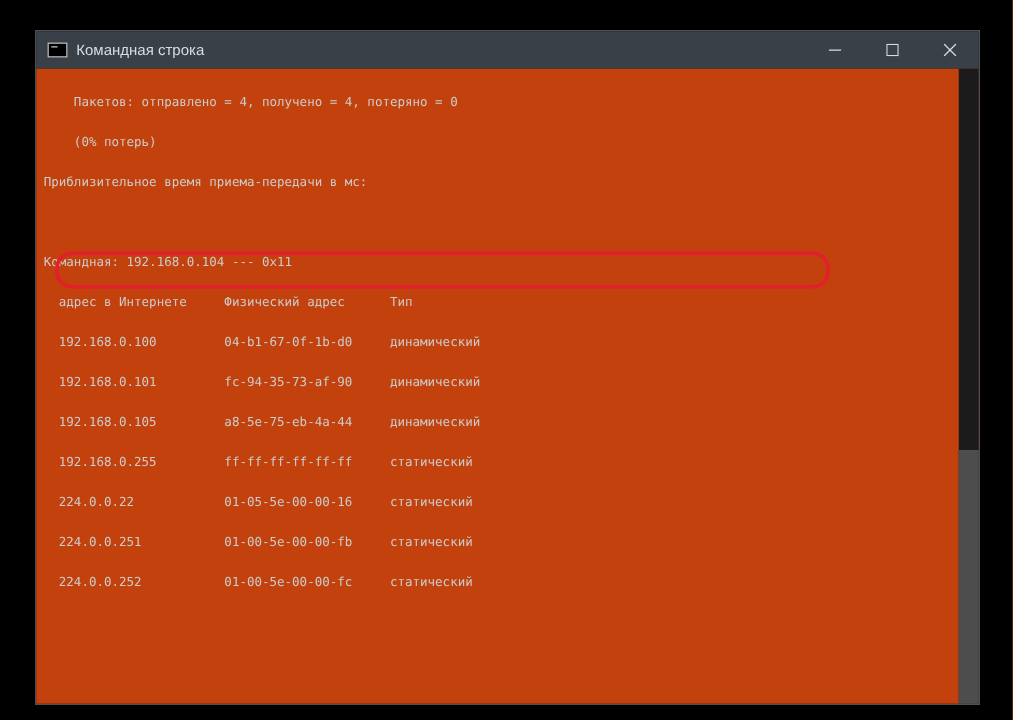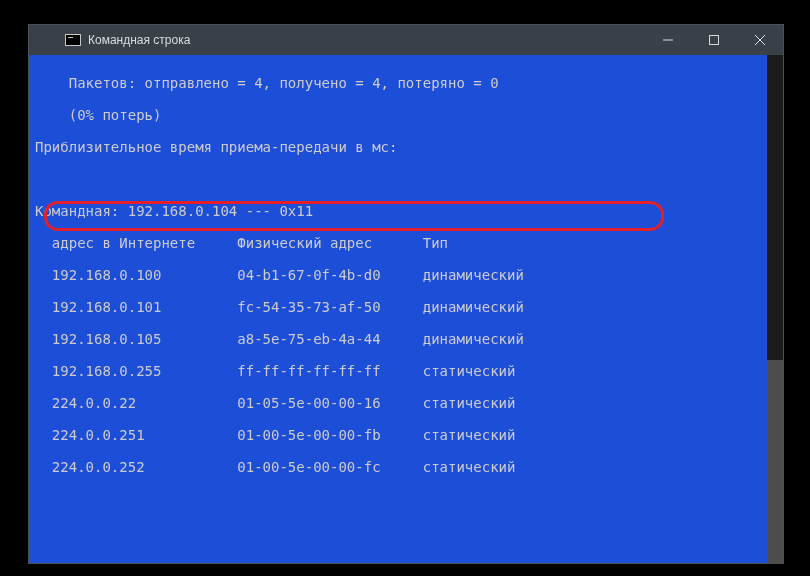--- a/index.html
+++ b/index.html
@@ -24,21 +24,20 @@
   }
   .titlebar {
     height: 30px;
     background: #3a4048;
     display: flex;
     align-items: center;
     color: #d8dce0;
     font-family: "Segoe UI", Arial, sans-serif;
     font-size: 12px;
     flex-shrink: 0;
-    padding-left: 27px;
   }
   .titlebar .sysicon {
     width: 16px;
     height: 12px;
     margin-left: 9px;
     margin-right: 7px;
     border: 1px solid #c8c8c8;
     background: #000;
     position: relative;
   }
@@ -54,23 +53,23 @@
     width: 46px;
     height: 30px;
     display: flex;
     align-items: center;
     justify-content: center;
     color: #d8dce0;
   }
   .winbtn svg { width: 10px; height: 10px; }
   .terminal {
     flex: 1;
-    background: #1d4ed8;
+    background: #c2410c;
     color: #cccccc;
-    font-size: 14px;
+    font-size: 10px;
     line-height: 16px;
     padding: 4px 6px 4px 6px;
     white-space: pre;
     overflow: hidden;
     position: relative;
   }
   .scrollbar-track {
     position: absolute;
     right: 0;
     top: 30px;
@@ -124,22 +123,22 @@
   </div>
 
   <div class="terminal">
 <span class="line">    Пакетов: отправлено = 4, получено = 4, потеряно = 0</span>
 <span class="line">    (0% потерь)</span>
 <span class="line">Приблизительное время приема-передачи в мс:</span>
 <span class="line"></span>
 <span class="line"></span>
 <span class="line">Командная: 192.168.0.104 --- 0x11</span>
 <span class="line">  адрес в Интернете     Физический адрес      Тип</span>
-<span class="line">  192.168.0.100         04-b1-67-0f-4b-d0     динамический</span>
-<span class="line">  192.168.0.101         fc-54-35-73-af-50     динамический</span>
+<span class="line">  192.168.0.100         04-b1-67-0f-1b-d0     динамический</span>
+<span class="line">  192.168.0.101         fc-94-35-73-af-90     динамический</span>
 <span class="line">  192.168.0.105         a8-5e-75-eb-4a-44     динамический</span>
 <span class="line">  192.168.0.255         ff-ff-ff-ff-ff-ff     статический</span>
 <span class="line">  224.0.0.22            01-05-5e-00-00-16     статический</span>
 <span class="line">  224.0.0.251           01-00-5e-00-00-fb     статический</span>
 <span class="line">  224.0.0.252           01-00-5e-00-00-fc     статический</span>
 
 
 <span class="line"></span>
 
 

